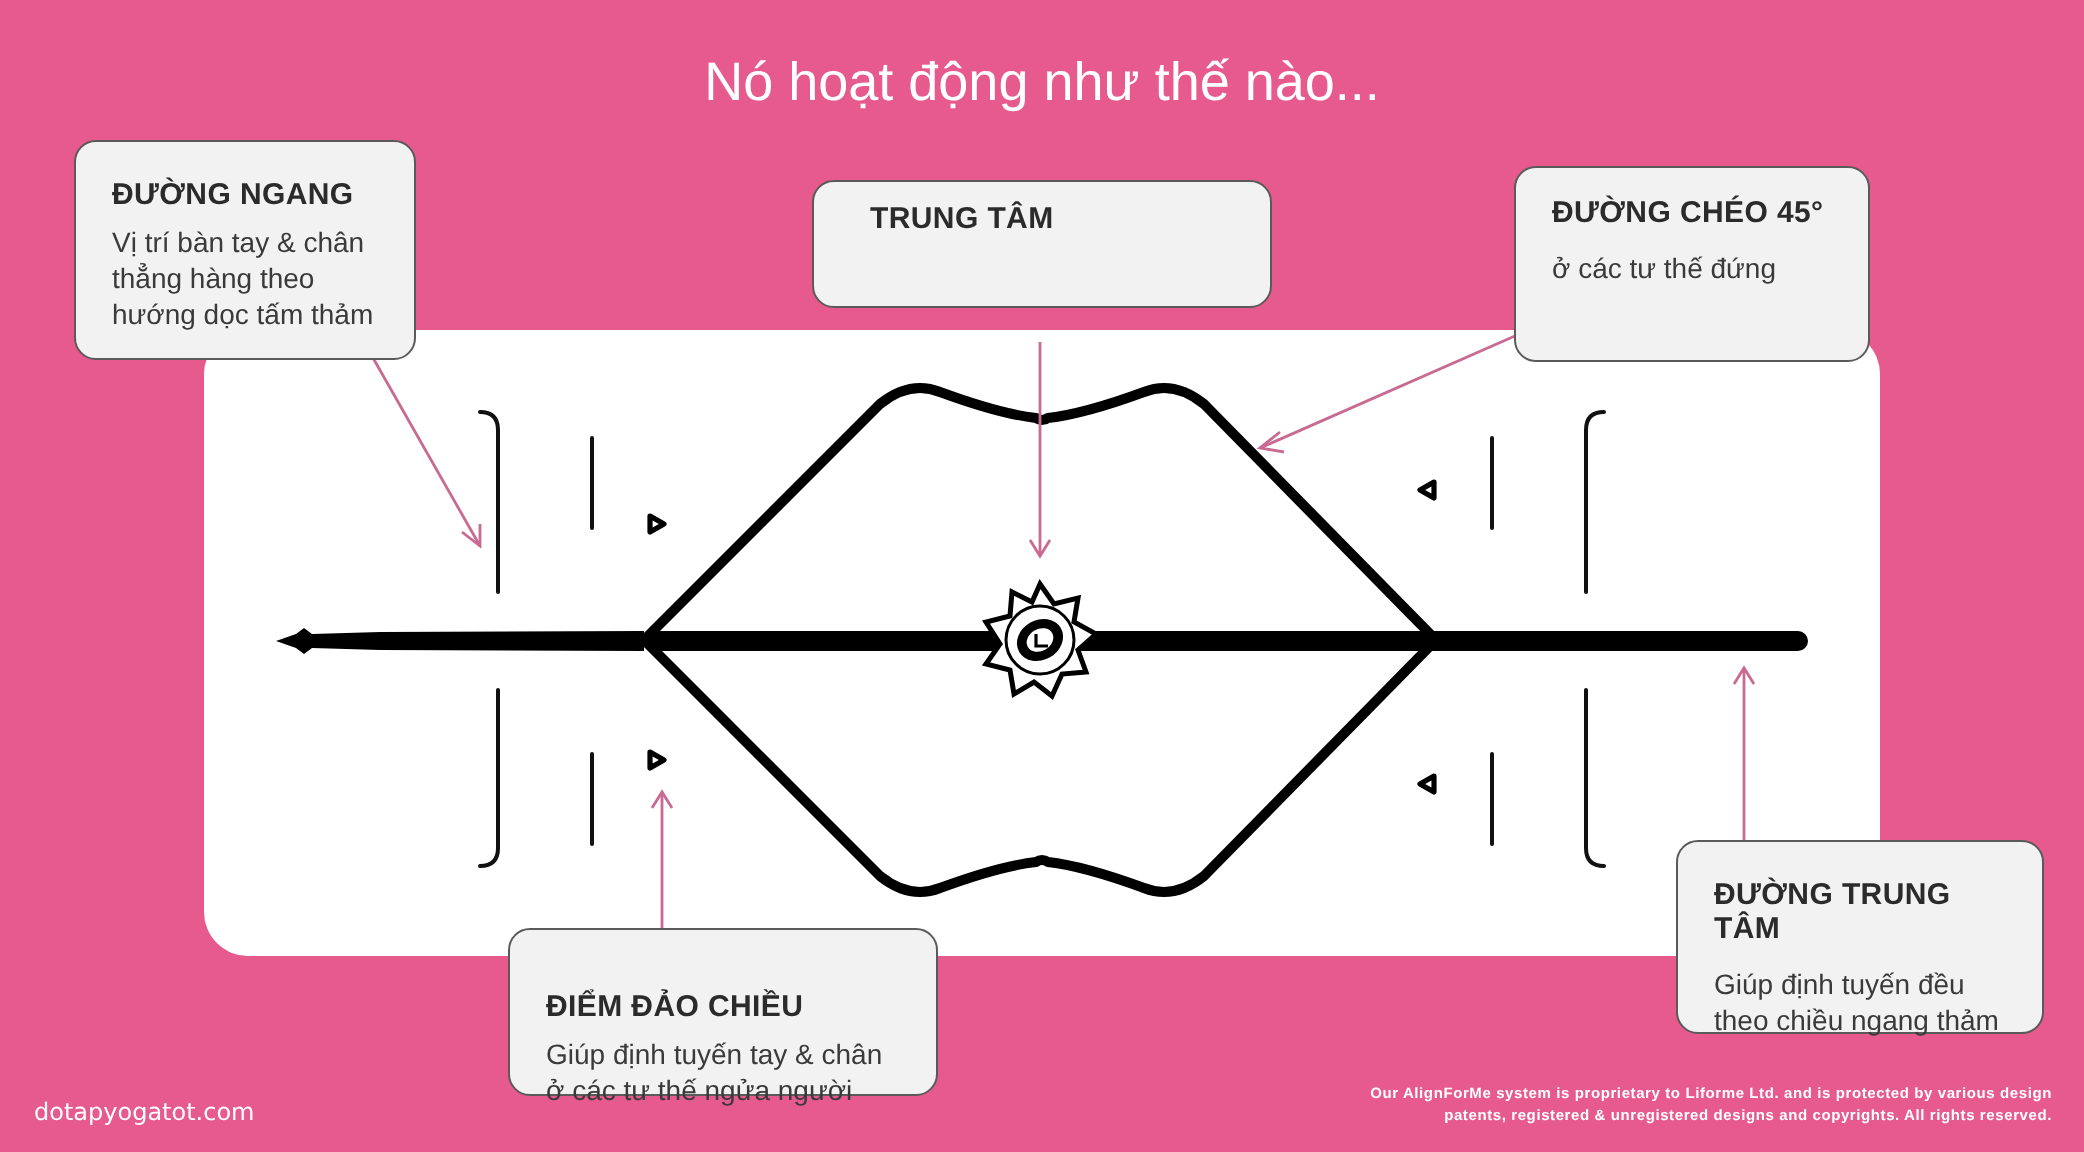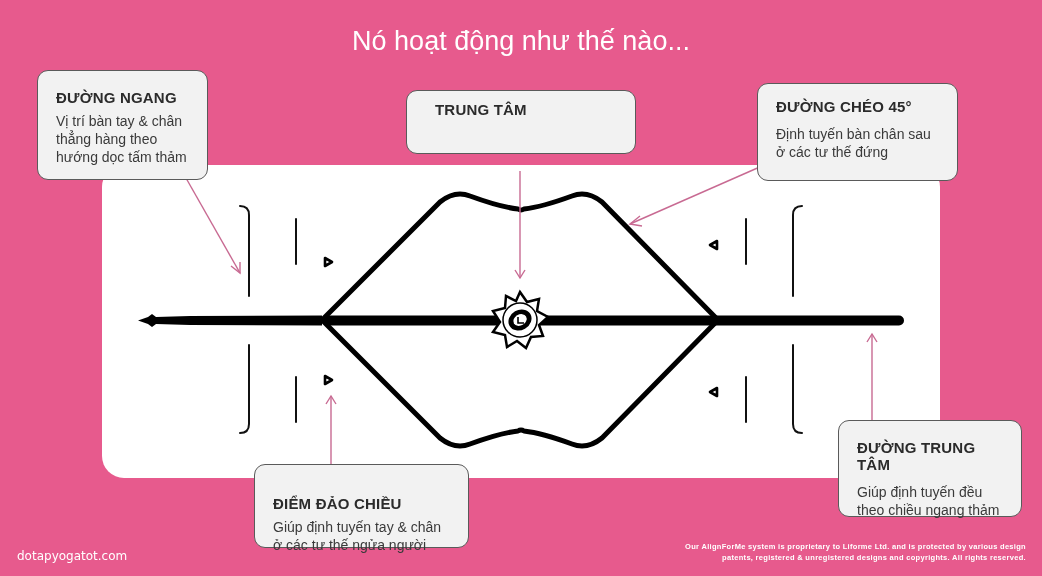--- a/index.html
+++ b/index.html
@@ -104,24 +104,23 @@
     <div>Vị trí bàn tay &amp; chân</div>
     <div>thẳng hàng theo</div>
     <div>hướng dọc tấm thảm</div>
   </div>
 </div>
 
 <div class="callout" style="left:406px; top:90px; width:230px; height:64px; padding-top:10px; padding-left:28px;">
   <div class="heading">TRUNG TÂM</div>
 </div>
 
-<div class="callout" style="left:757px; top:83px; width:201px; height:98px; padding-top:14px;">
+<div class="callout" style="left:757px; top:83px; width:178px; height:98px; padding-top:14px;">
   <div class="heading">ĐƯỜNG CHÉO 45°</div>
   <div class="body" style="margin-top:10px;">
-    <div>Định tuyến bàn chân sau</div>
     <div>ở các tư thế đứng</div>
   </div>
 </div>
 
 <div class="callout" style="left:254px; top:464px; width:215px; height:84px; padding-top:30px;">
   <div class="heading">ĐIỂM ĐẢO CHIỀU</div>
   <div class="body">
     <div>Giúp định tuyến tay &amp; chân</div>
     <div>ở các tư thế ngửa người</div>
   </div>

